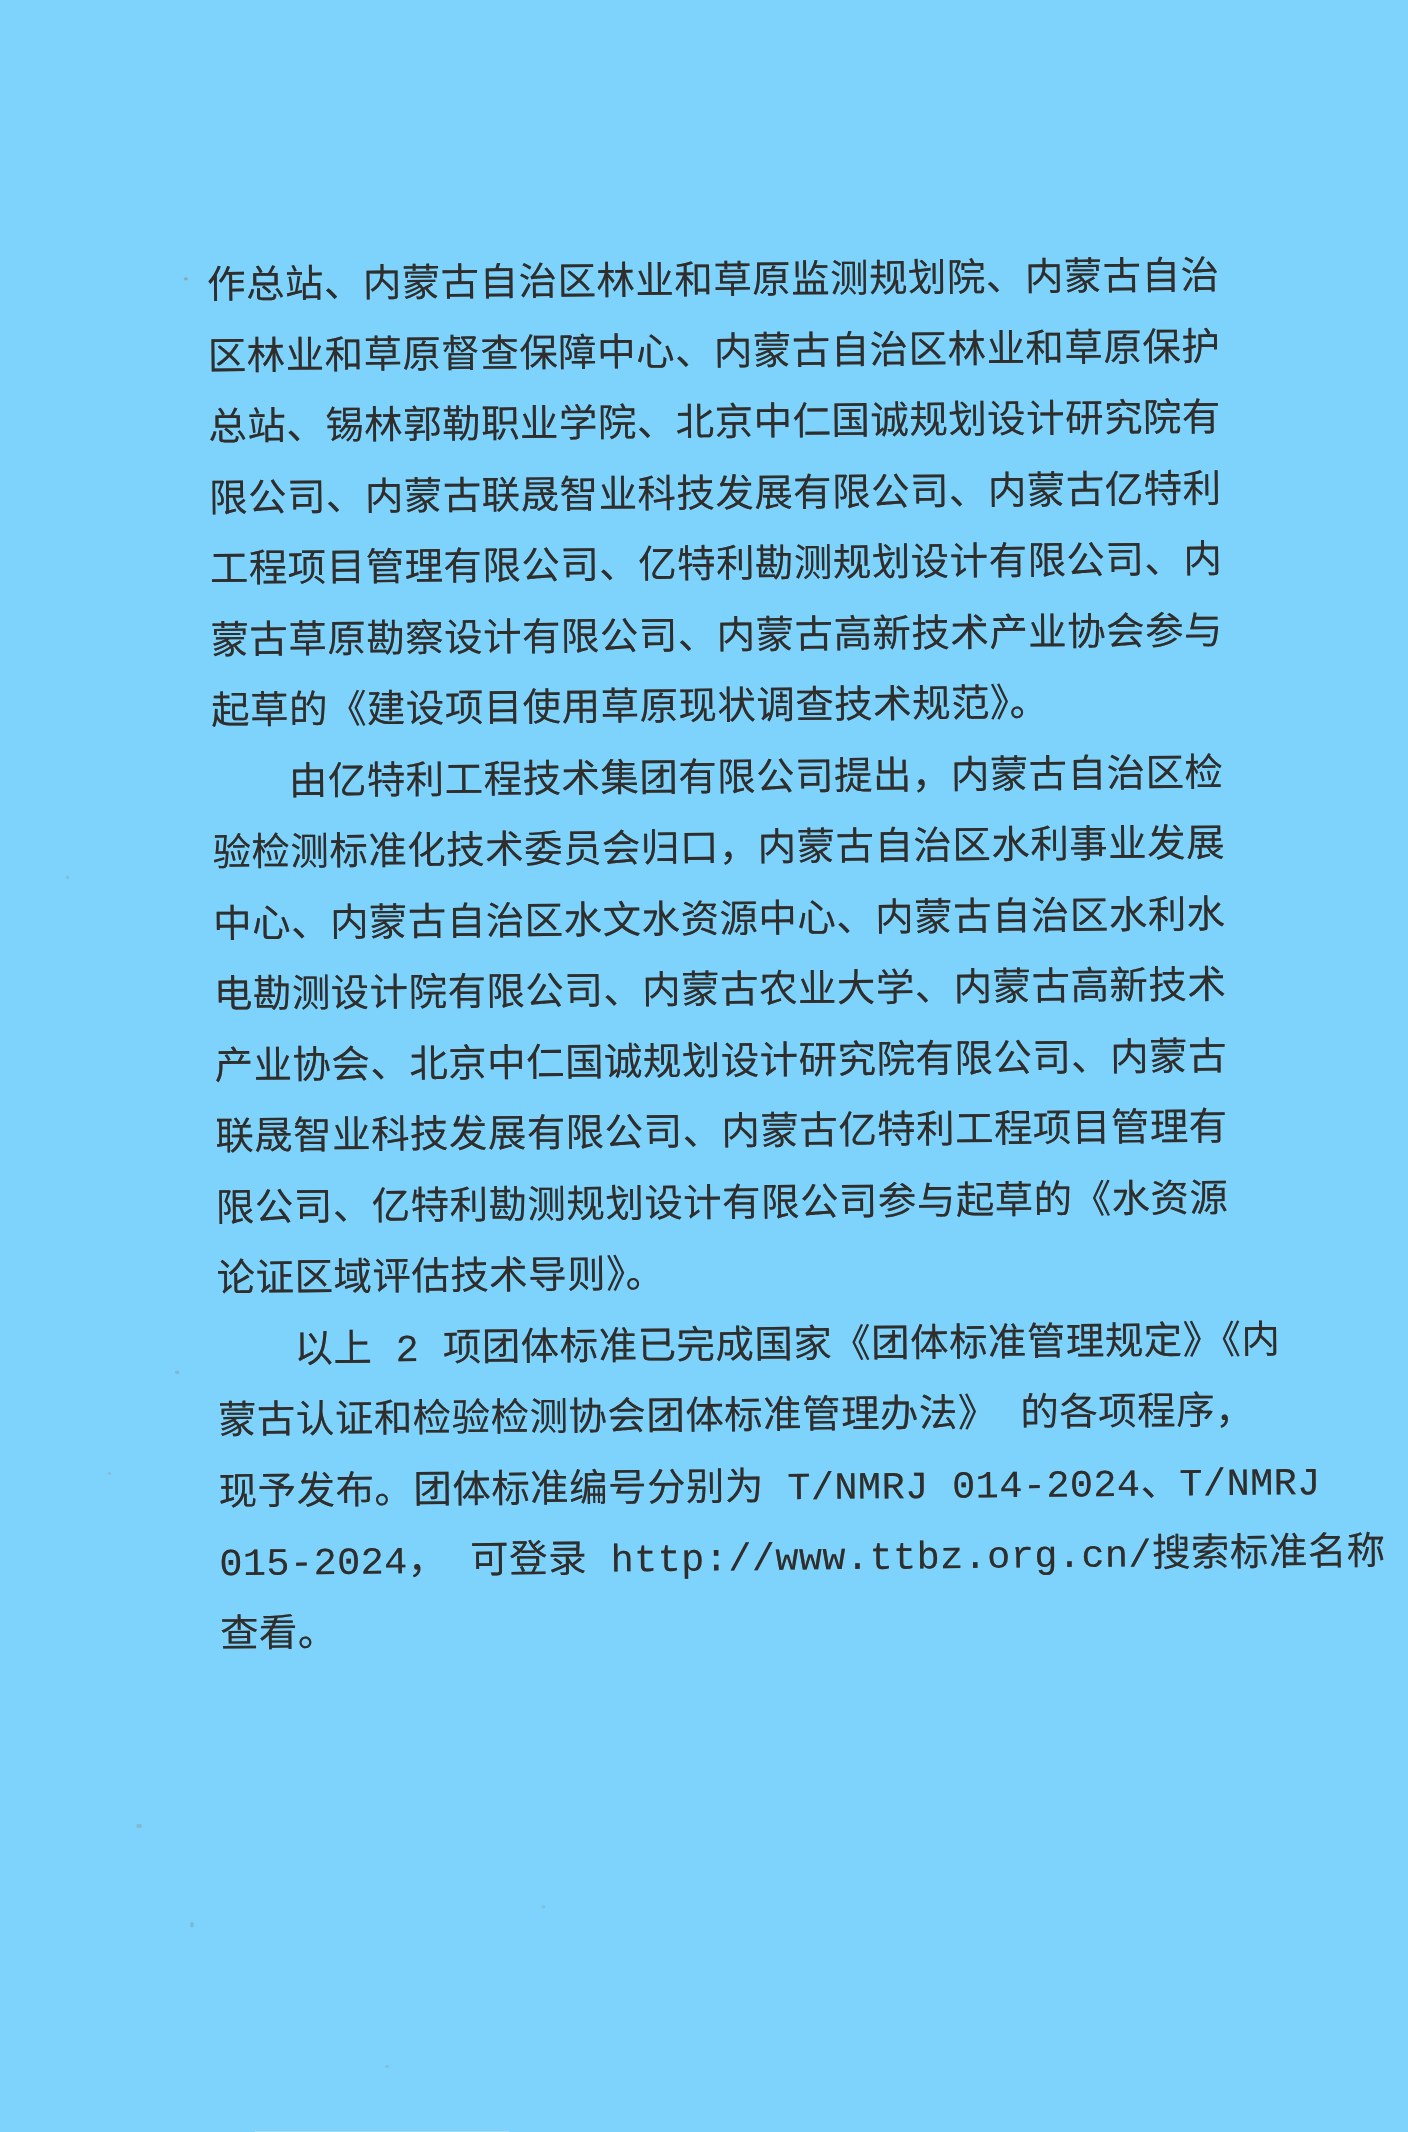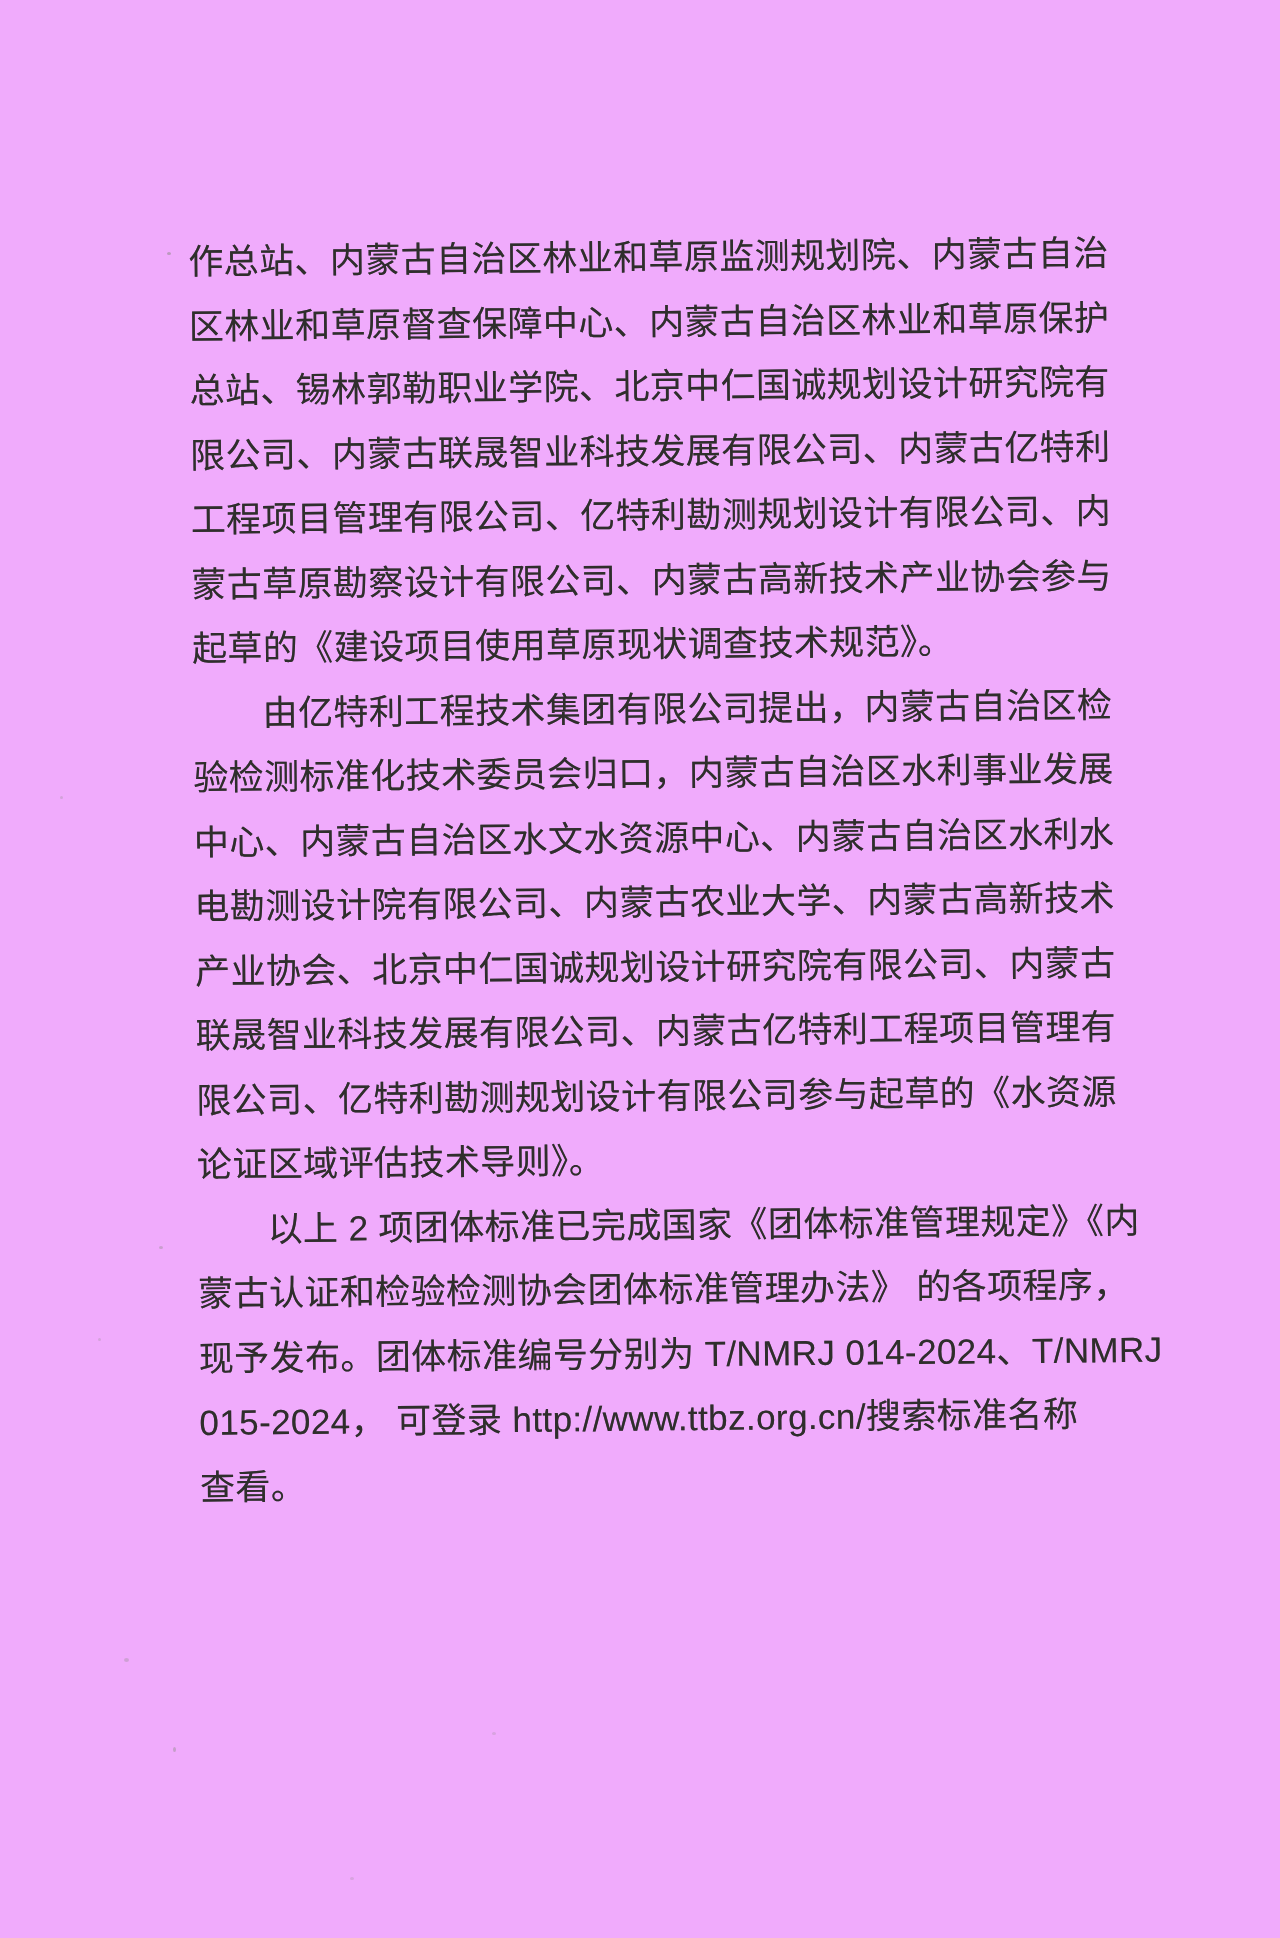--- a/index.html
+++ b/index.html
@@ -5,23 +5,23 @@
   html, body {
     margin: 0;
     padding: 0;
     background: #e8e8e8;
   }
   .page {
     position: relative;
     width: 1280px;
     height: 1938px;
     margin: 0 auto;
-    background: #f0abfc;
+    background: #7dd3fc;
     overflow: hidden;
-    font-family: Liberation Sans, sans-serif;
+    font-family: Liberation Mono, monospace;
   }
   .text-block {
     position: absolute;
     left: 188px;
     top: 230px;
     width: 916px;
     transform: rotate(-0.55deg);
     transform-origin: 0 0;
     color: #2f2e2c;
     text-shadow: 0 0 0.5px rgba(45,45,45,0.55);

